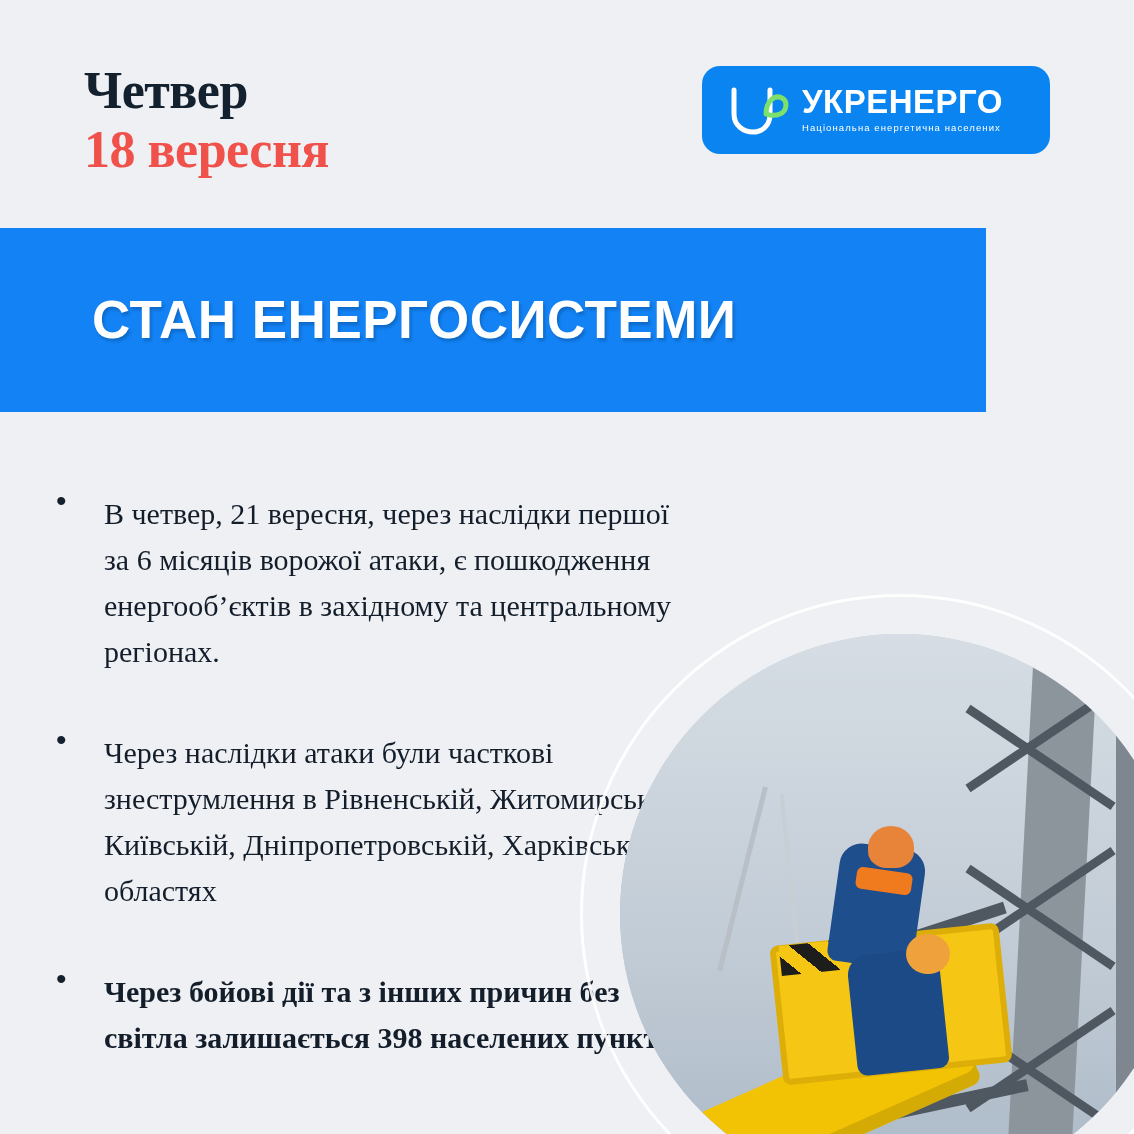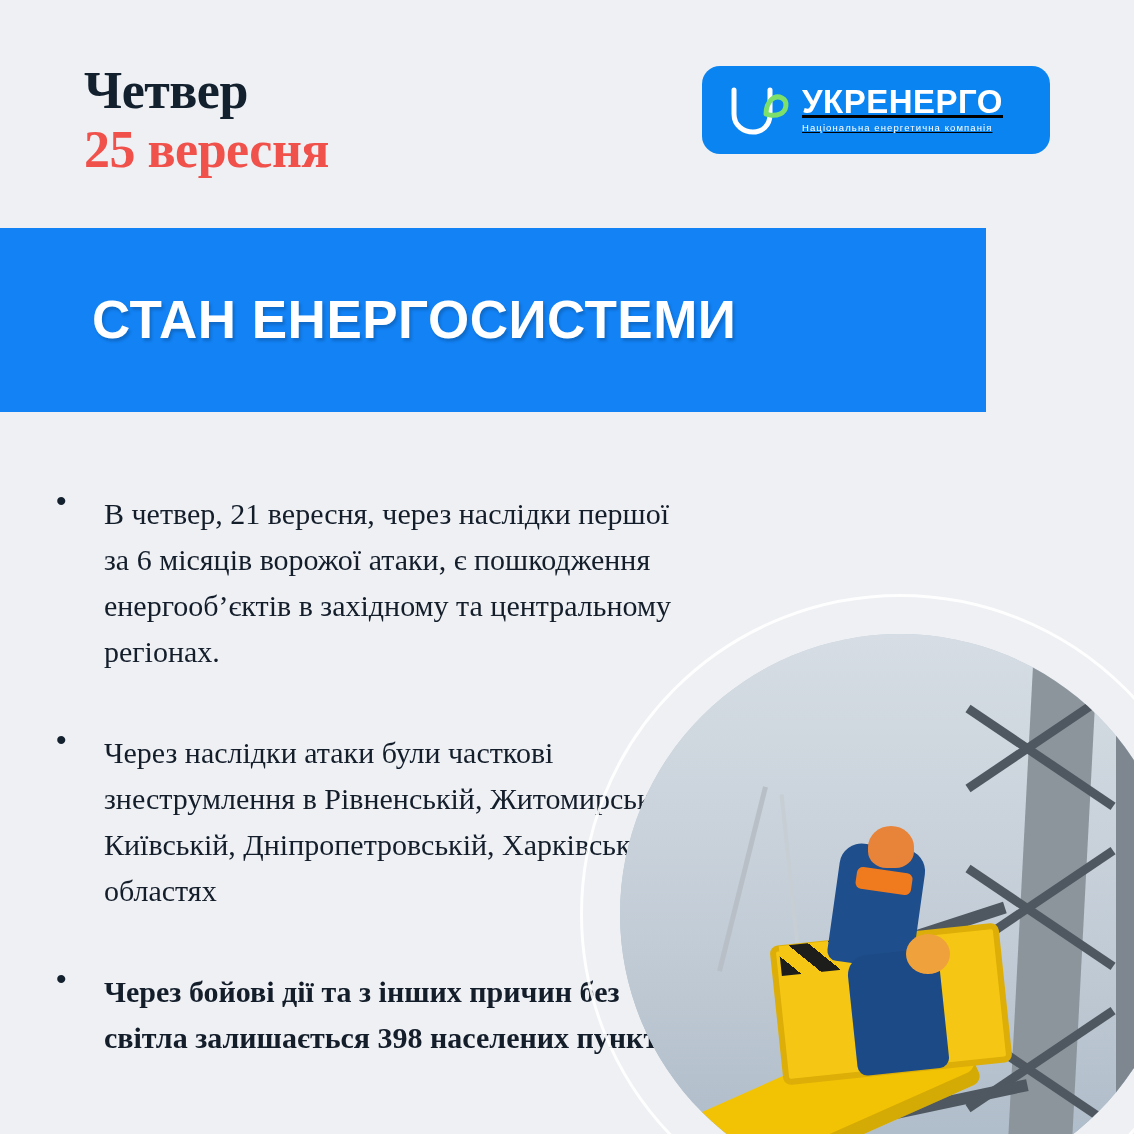--- a/index.html
+++ b/index.html
@@ -59,21 +59,20 @@
     position: absolute;
     right: 84px;
     top: 10px;
     width: 348px;
     height: 88px;
     background: #0a84f0;
     border-radius: 18px;
     display: flex;
     align-items: center;
     padding-left: 26px;
-    text-decoration: underline;
   }
 
   .logo-mark {
     width: 62px;
     height: 52px;
     flex: 0 0 auto;
     margin-right: 12px;
   }
 
   .logo-text {
@@ -276,31 +275,31 @@
 </style>
 </head>
 <body>
 
 <div class="card">
 
   <div class="header">
 
     <div class="date-block">
       <div class="weekday">Четвер</div>
-      <div class="date">25 вересня</div>
+      <div class="date">18 вересня</div>
     </div>
 
     <div class="logo-pill">
       <svg class="logo-mark" viewBox="0 0 62 52">
         <path d="M6 6 L6 30 C6 42 16 48 25 48 C34 48 42 42 42 30 L42 6" fill="none" stroke="#ffffff" stroke-width="5" stroke-linecap="round"></path>
         <path d="M38 30 C38 18 46 10 54 14 C60 17 59 27 52 30 C45 33 38 30 38 30 Z" fill="none" stroke="#7ce06a" stroke-width="5" stroke-linecap="round" stroke-linejoin="round"></path>
       </svg>
       <div class="logo-text">
         <div class="logo-name">УКРЕНЕРГО</div>
-        <div class="logo-sub">Національна енергетична компанія</div>
+        <div class="logo-sub">Національна енергетична населених</div>
       </div>
     </div>
   </div>
 
   <div class="title-banner">
     <div class="title-line">СТАН ЕНЕРГОСИСТЕМИ</div>
   </div>
 
   <div class="bullets">
 

